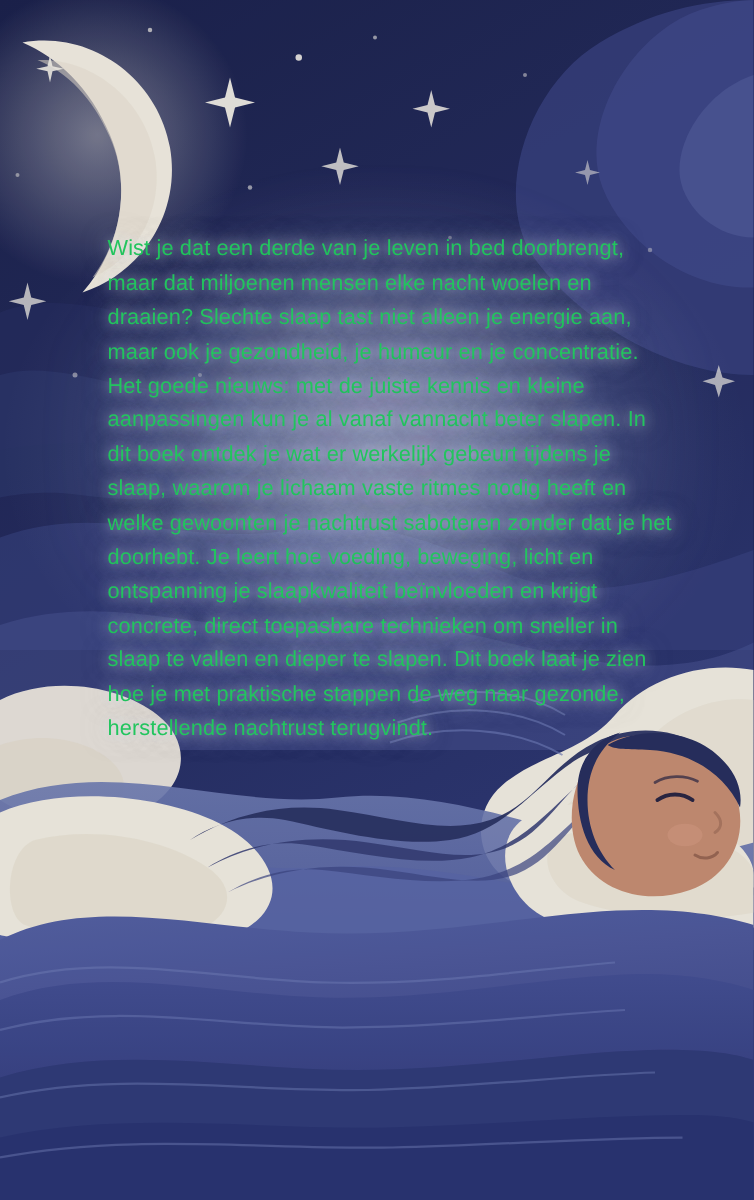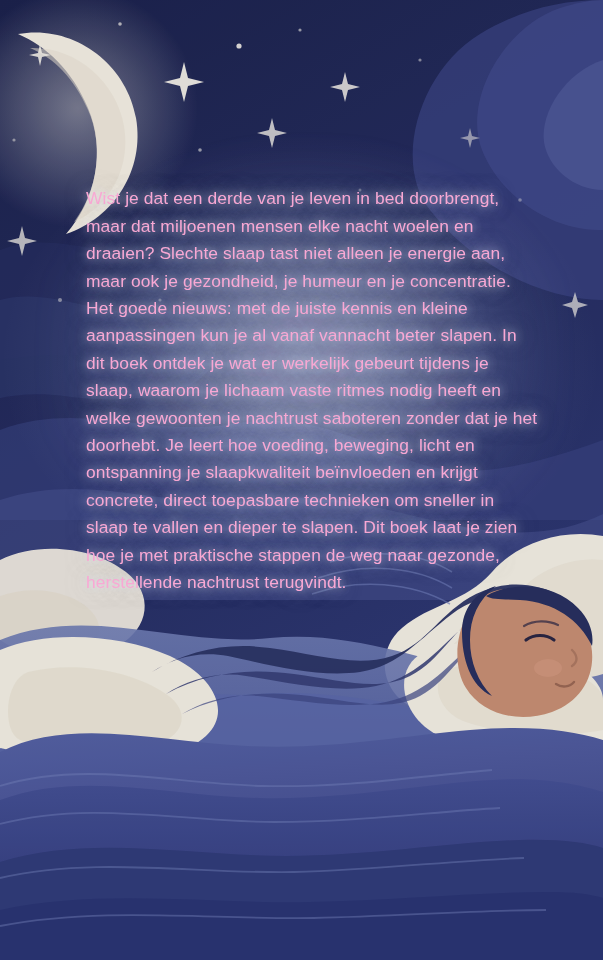--- a/index.html
+++ b/index.html
@@ -45,21 +45,21 @@
                 rgba(150,165,215,0.16) 62%,
                 rgba(120,135,195,0.04) 80%,
                 rgba(120,135,195,0) 100%);
     filter: blur(14px);
   }
   #blurb-text {
     position: absolute;
     left: 86px;
     top: 48px;
     width: 452px;
-    color: #f9a8d4;
+    color: #22c55e;
     font-size: 17.4px;
     line-height: 27.4px;
     letter-spacing: 0.1px;
     text-shadow: 0 0 10px rgba(232,238,255,0.75), 0 0 22px rgba(222,230,252,0.5);
     white-space: pre-wrap;
   }
 </style>
 </head>
 <body>
 

